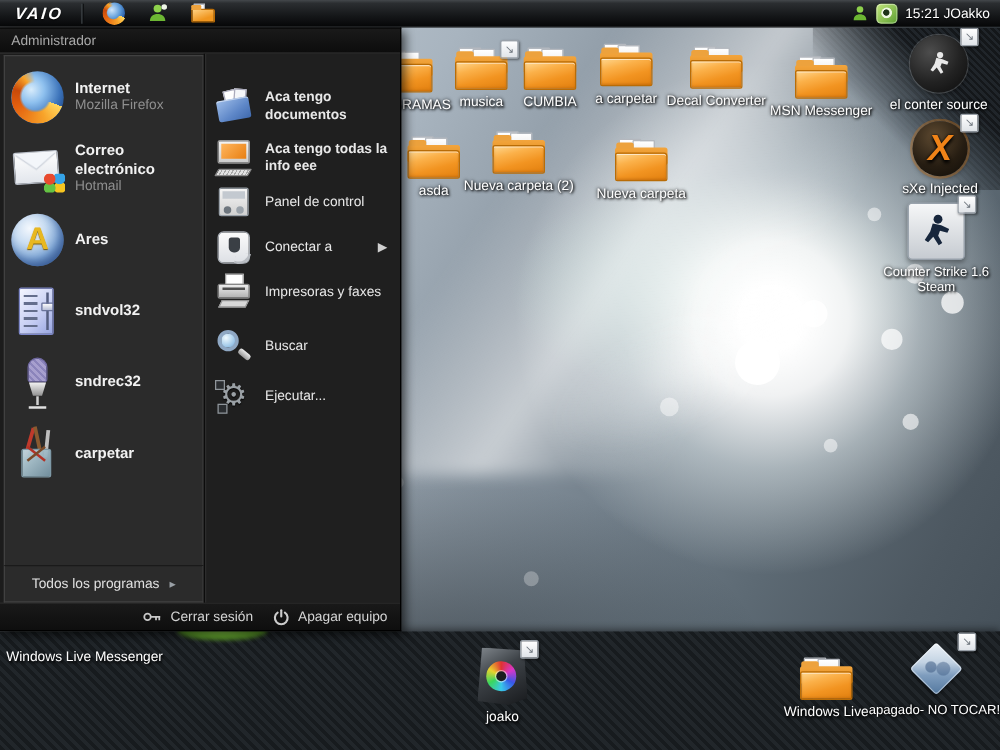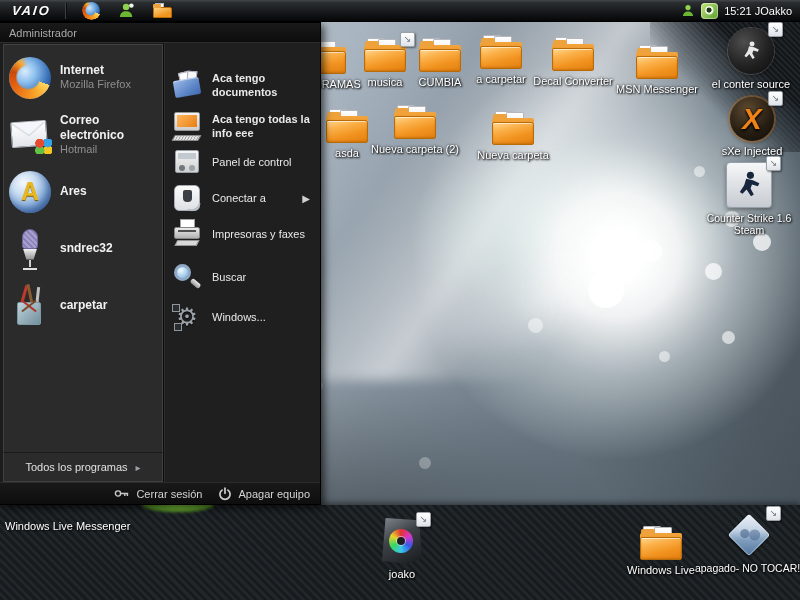--- a/index.html
+++ b/index.html
@@ -442,20 +442,31 @@
           </div>
           <div class="litem">
             <div class="mi ar">
                 <span>A</span>
               </div>
             <div class="ltxt">
                 <div class="t1">Ares</div>
               </div>
           </div>
           <div class="litem">
+            <div class="mi sv">
+                <div class="doc"></div>
+                <div class="lines"></div>
+                <div class="rail"></div>
+                <div class="knob"></div>
+              </div>
+            <div class="ltxt">
+                <div class="t1">sndvol32</div>
+              </div>
+          </div>
+          <div class="litem">
             <div class="mi sr">
                 <div class="cap"></div>
                 <div class="body"></div>
                 <div class="stand"></div>
                 <div class="base"></div>
               </div>
             <div class="ltxt">
                 <div class="t1">sndrec32</div>
               </div>
           </div>
@@ -526,21 +537,21 @@
               <div class="body"></div>
               <div class="slot"></div>
               <div class="tray"></div>
             </div>
           <div class="rtxt">Impresoras y faxes</div>
         </div>
         <div class="ritem" style="top:254px;height:40px">
           <div class="ri rrun">
               <span class="gear">⚙</span>
             </div>
-          <div class="rtxt">Windows...</div>
+          <div class="rtxt">Ejecutar...</div>
         </div>
       </div>
     </div>
 
     <div class="mfoot">
       <div class="fbtn">
         <svg width="16" height="11" viewBox="0 0 16 11" aria-hidden="true">
             <circle cx="4" cy="5.5" r="2.6" fill="none" stroke="#c9c9c9" stroke-width="1.4"></circle>
             <path d="M6.6 5.5h7.6M10.8 5.5v2.6M13.4 5.5v2.6" stroke="#c9c9c9" stroke-width="1.4" fill="none"></path>
           </svg>

